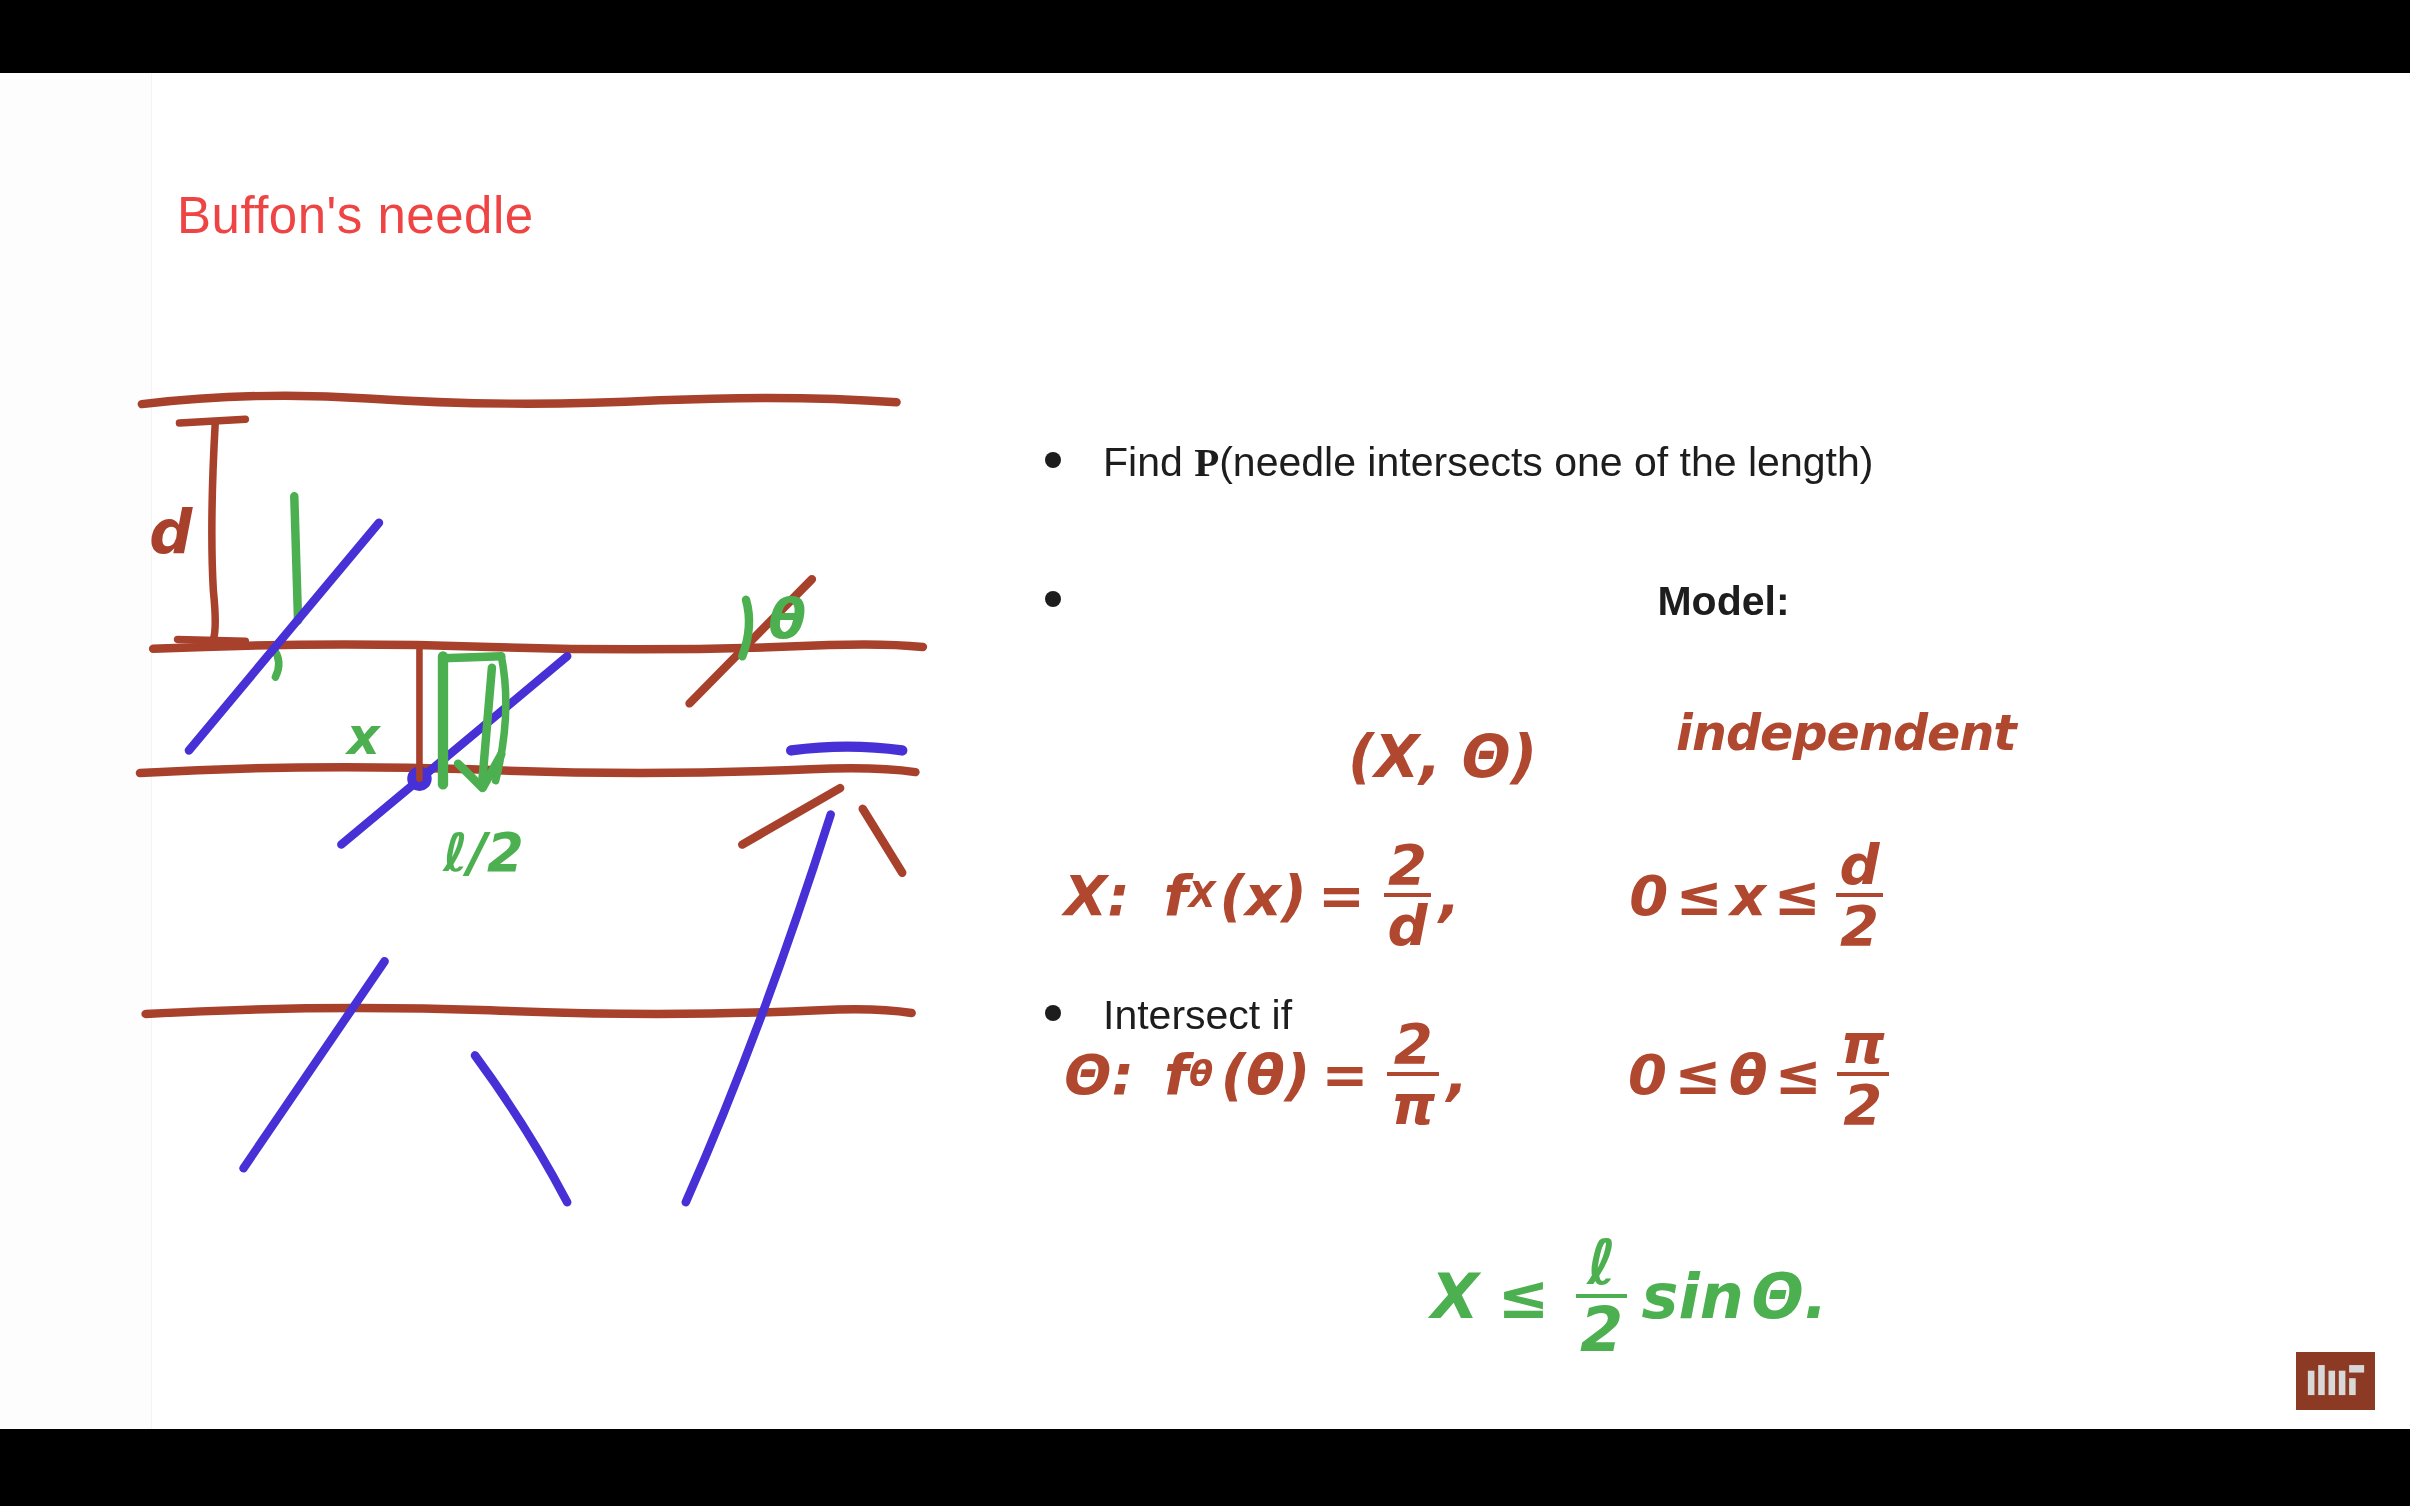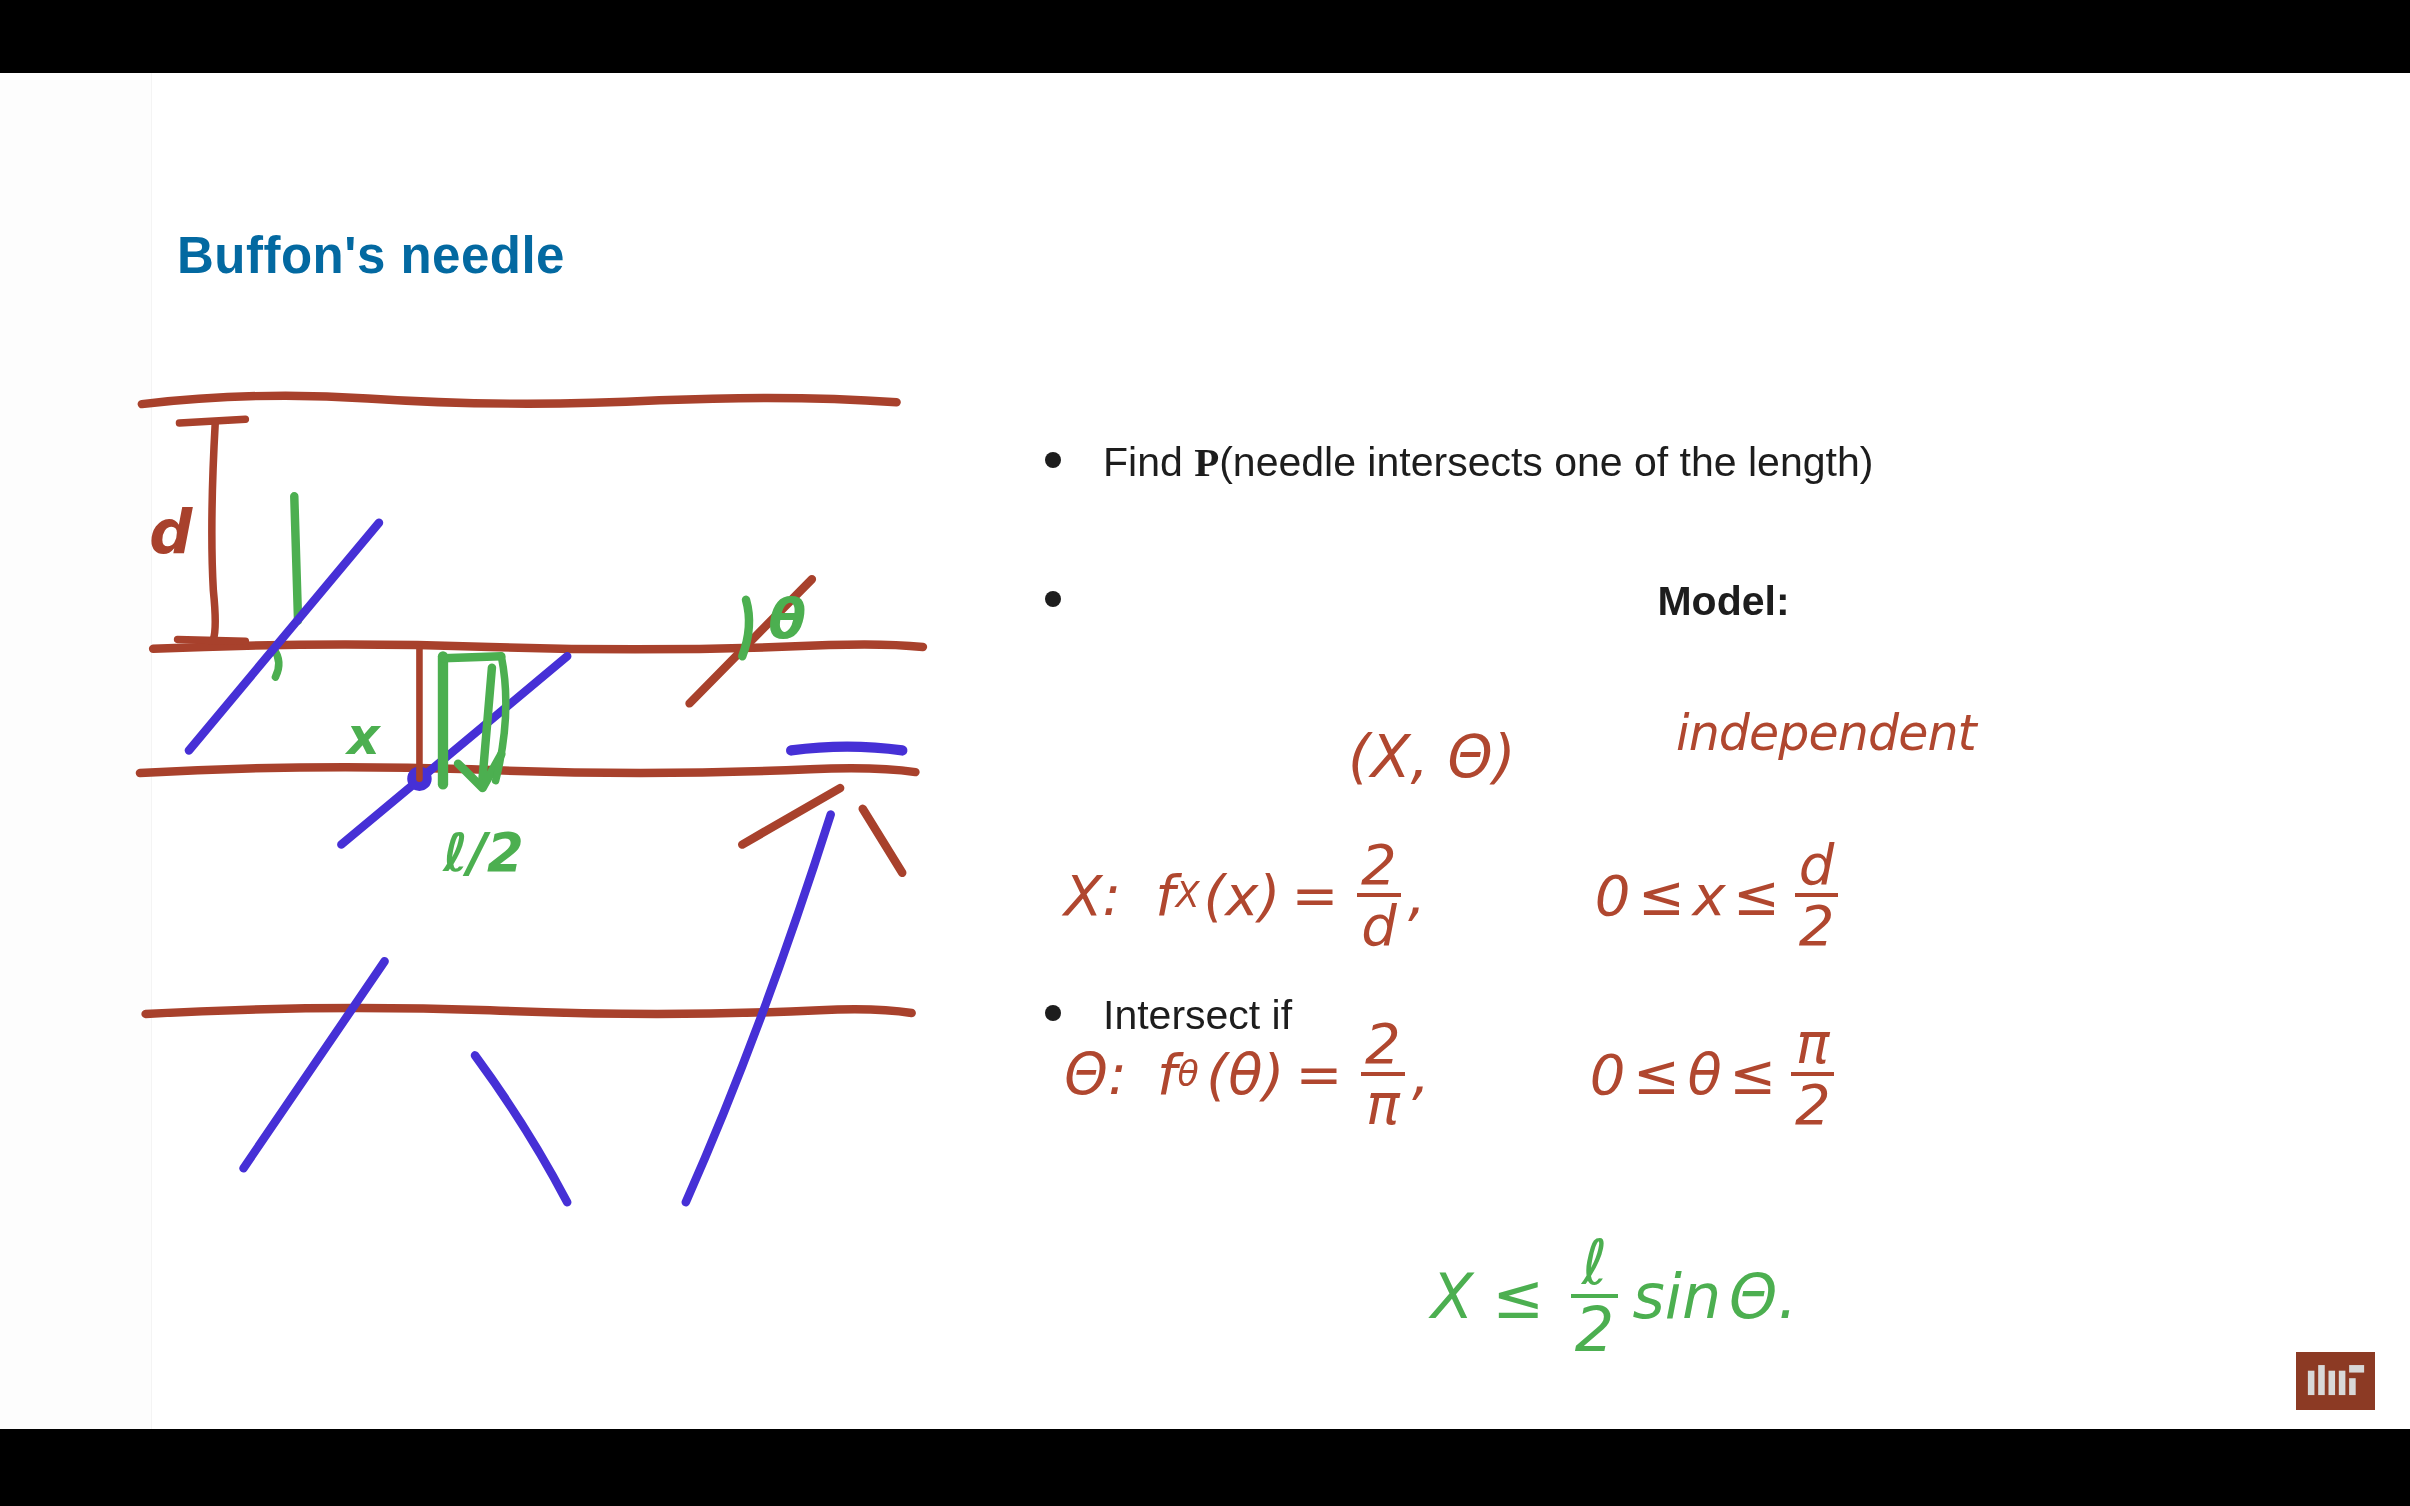--- a/index.html
+++ b/index.html
@@ -40,25 +40,24 @@
     background: #fdfdfd;
     border-right: 0.9px solid #f4f4f4;
   }
 
   
   #title {
     position: absolute;
     left: 177px;
     top: 113px;
     font-size: 51px;
-    font-weight: bold;
-    color: #0369a1;
+    font-weight: normal;
+    color: #ef4444;
     letter-spacing: 0.5px;
     font-family: "Liberation Sans", sans-serif;
-    margin-top: 40px;
   }
 
   
   #bullets {
     position: absolute;
     left: 1045px;
     top: 273px;
     width: 1299px;
   }
   .bullet-row {
@@ -117,21 +116,21 @@
     text-align: center;
     line-height: 1.02;
     margin: 0 7.5px;
   }
   .frac .num { display: block; padding: 0 3.8px; }
   .frac .den { display: block; padding: 0 3.8px; border-top: 4.7px solid currentColor; }
 
   .hw {
     font-family: "DejaVu Sans", sans-serif;
     font-style: italic;
-    font-weight: 400;
+    font-weight: 700;
   }
   .sub {
     font-size: 0.62em;
     vertical-align: -0.35em;
     padding-left: 0.9px;
   }
 
   
   #diagram {
     position: absolute;

